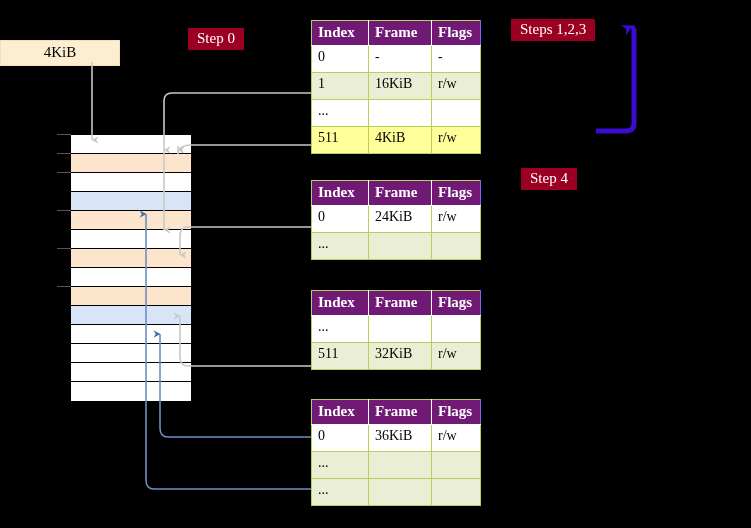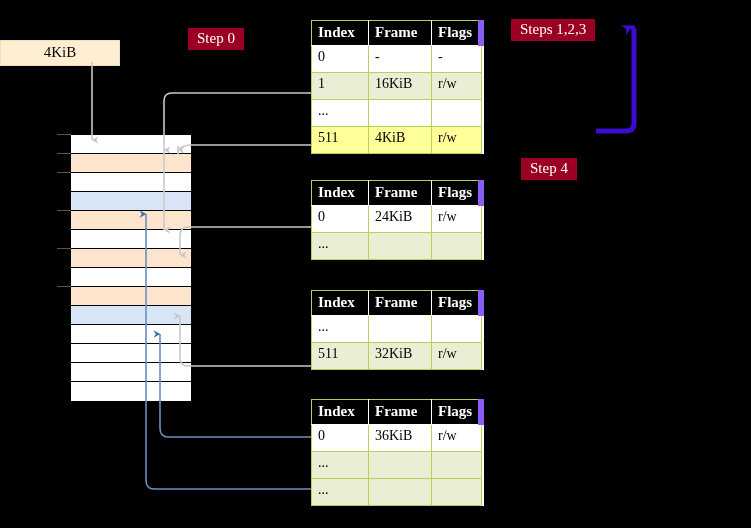--- a/index.html
+++ b/index.html
@@ -21,32 +21,32 @@
     position: absolute;
     border-collapse: collapse;
     border-spacing: 0;
     background: #ffffff;
     border: 1px solid #b8cf5a;
     font-size: 14px;
     line-height: 1.1;
     color: #000000;
   }
   .pt th {
-    background: #000000;
+    background: #701a75;
     color: #ffffff;
     font-weight: bold;
     text-align: left;
     padding: 3px 6px 4px 6px;
     border-right: 1px solid #ffffff;
     border-bottom: 1px solid #ffffff;
     font-size: 15px;
     white-space: nowrap;
     margin-top: 32px;
   }
-  .pt th:last-child { border-right: 6px solid #8b5cf6; }
+  .pt th:last-child { border-right: 1px solid #8b5cf6; }
   .pt td {
     padding: 3px 6px 4px 6px;
     border: 1px solid #b8cf5a;
     vertical-align: top;
     height: 19px;
     font-size: 14px;
     white-space: nowrap;
   }
   .pt tr.alt td { background: #e9eed4; }
   .pt tr.hl td { background: #ffff99; }
@@ -120,21 +120,21 @@
   <div class="sizebox" style="left:0px; top:40px; width:120px;">
     <span>4KiB</span>
   </div>
 
   <div class="badge red" style="left:188px; top:28px;">
     <span>Step 0</span>
   </div>
   <div class="badge red" style="left:511px; top:19px;">
     <span>Steps 1,2,3</span>
   </div>
-  <div class="badge red" style="left:521px; top:158px;">
+  <div class="badge red" style="left:521px; top:168px;">
     <span>Step 4</span>
   </div>
 
   <div id="memcol">
       <div class="memrow"></div>
       <div class="memrow orange"></div>
       <div class="memrow"></div>
       <div class="memrow blue"></div>
       <div class="memrow orange"></div>
       <div class="memrow"></div>

